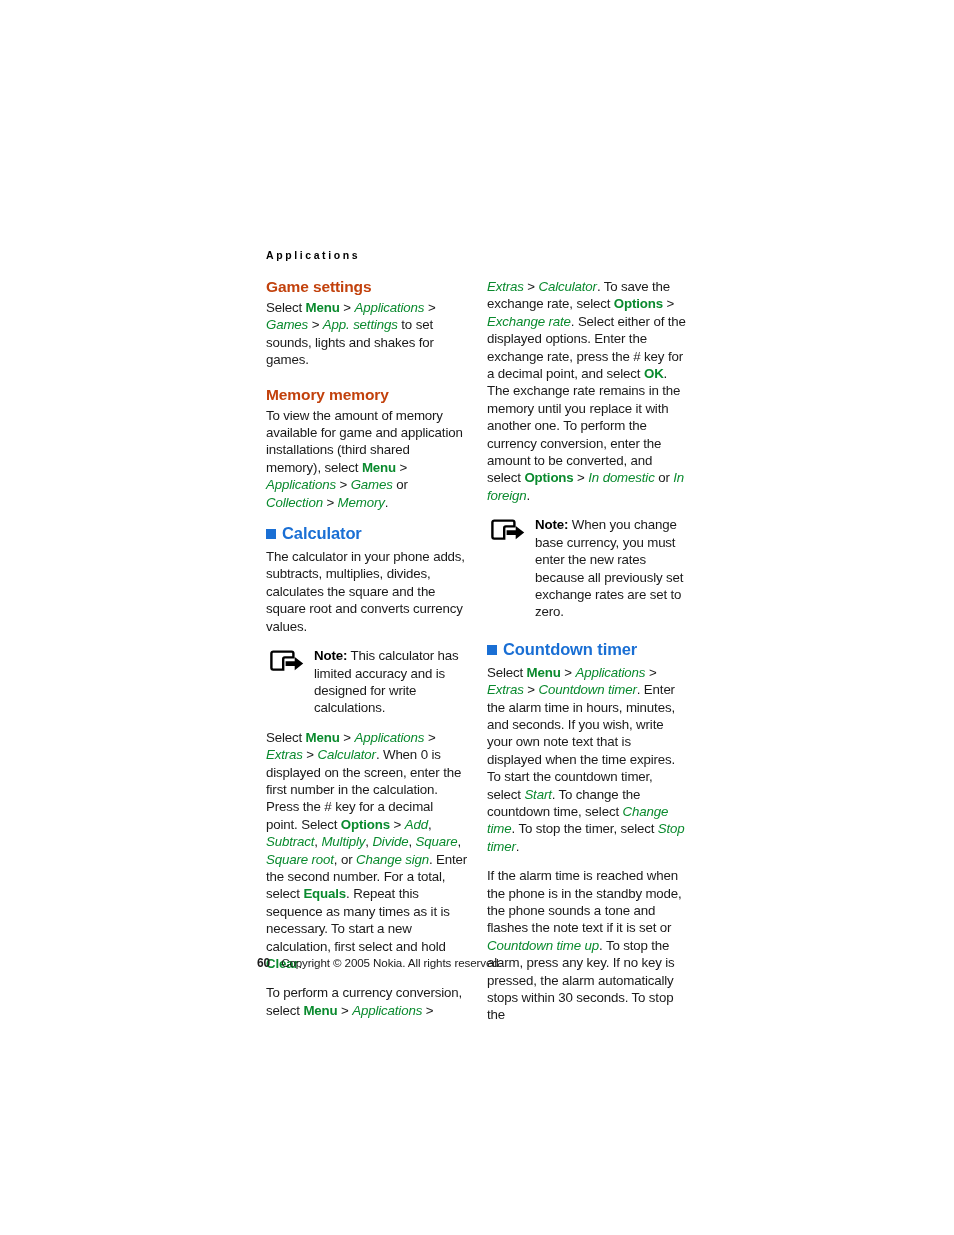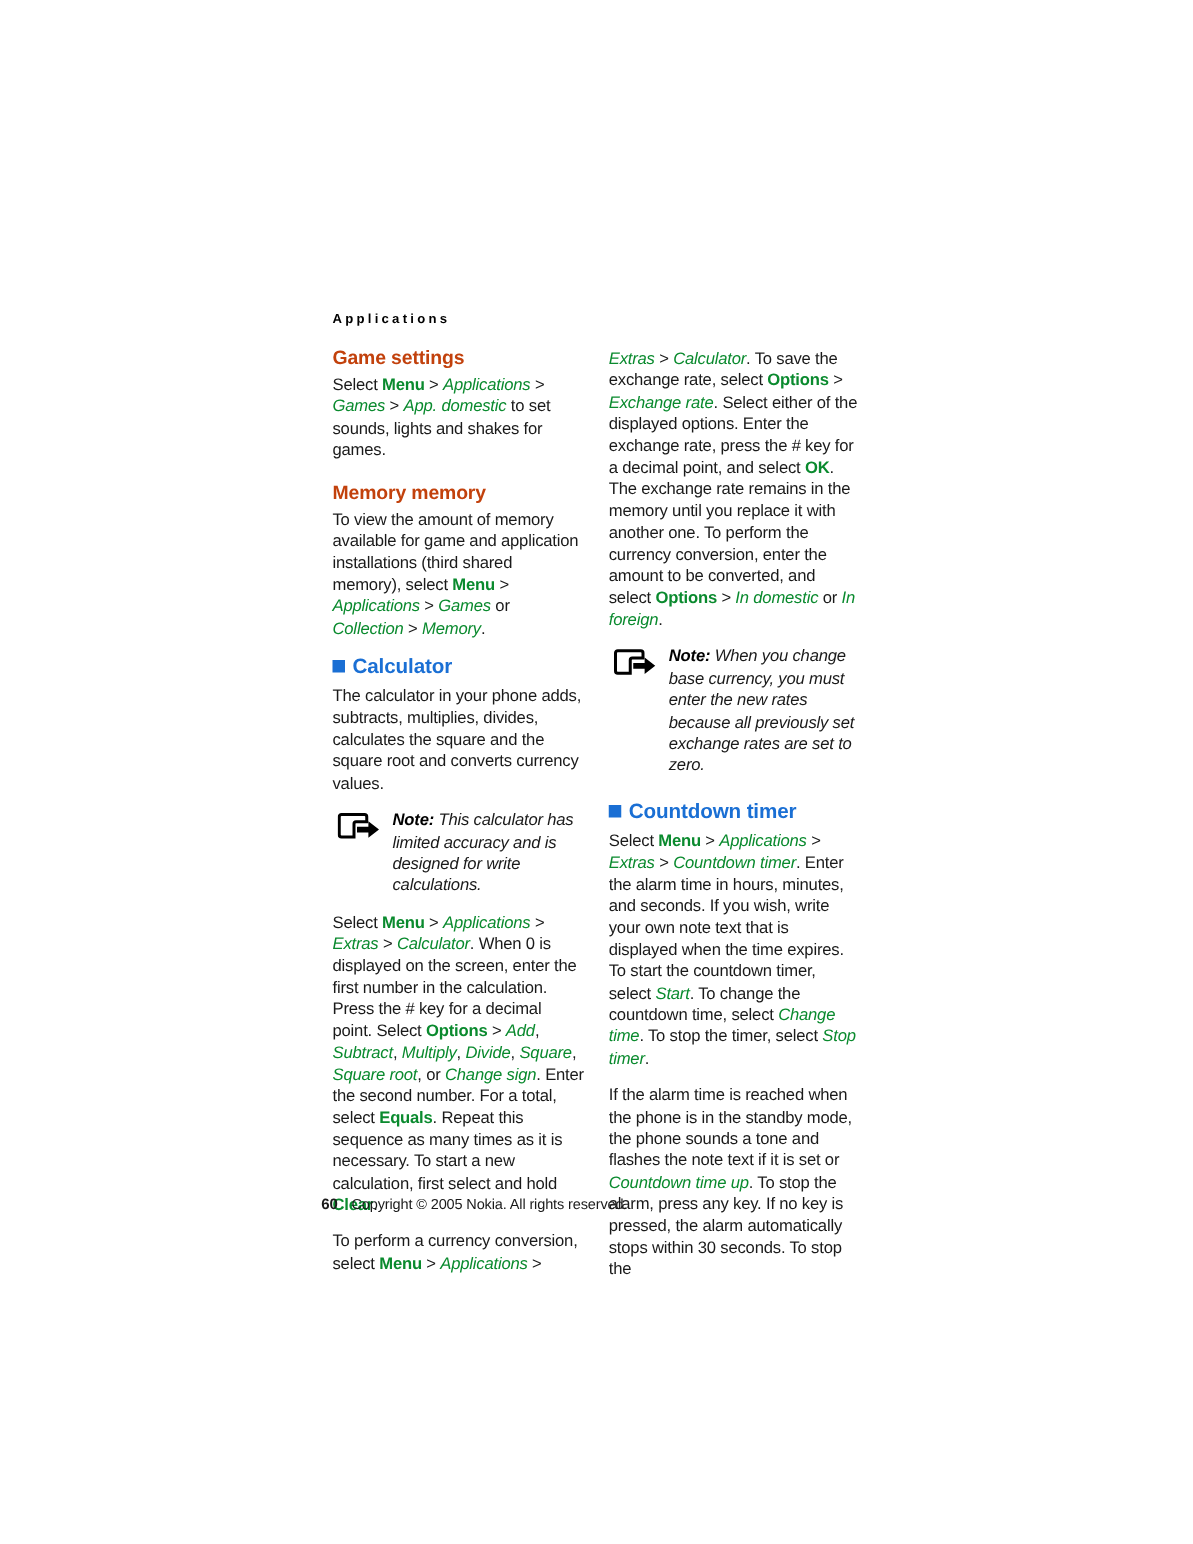--- a/index.html
+++ b/index.html
@@ -85,21 +85,20 @@
   p.tight { margin-bottom: 0; }
   .b  { font-weight: bold; color: #0a8a2e; }
   .i  { font-style: italic; color: #0a8a2e; }
   .gt { color: #1a1a1a; font-weight: normal; font-style: normal; }
 
   
   .note {
     display: flex;
     margin: 0 0 12px 0;
     padding-left: 4px;
-    font-style: italic;
   }
   .note-icon {
     flex: 0 0 auto;
     width: 34px;
     height: 26px;
     margin-right: 10px;
     margin-top: 3px;
   }
   .note-body {
     font-size: 13.3px;
@@ -128,21 +127,21 @@
 
 <div class="page">
 
   <div class="running-head">Applications</div>
 
   <div class="cols">
 
     <div class="col col-left">
 
       <h2 class="sec-head">Game settings</h2>
-      <p><span>Select </span><span class="b">Menu</span><span class="gt"> &gt; </span><span class="i">Applications</span><span class="gt"> &gt; </span><span class="i">Games</span><span class="gt"> &gt; </span><span class="i">App. domestic</span><span> to set sounds, lights and shakes for games.</span></p>
+      <p><span>Select </span><span class="b">Menu</span><span class="gt"> &gt; </span><span class="i">Applications</span><span class="gt"> &gt; </span><span class="i">Games</span><span class="gt"> &gt; </span><span class="i">App. settings</span><span> to set sounds, lights and shakes for games.</span></p>
 
       <h2 class="sec-head spaced">Memory memory</h2>
       <p><span>To view the amount of memory available for game and application installations (third shared memory), select </span><span class="b">Menu</span><span class="gt"> &gt; </span><span class="i">Applications</span><span class="gt"> &gt; </span><span class="i">Games</span><span> or </span><span class="i">Collection </span><span class="gt"> &gt; </span><span class="i">Memory</span><span>.</span></p>
 
       <h1 class="chap-head">
           <span class="sq-bullet"></span>
           <span>Calculator</span>
         </h1>
       <p>The calculator in your phone adds, subtracts, multiplies, divides, calculates the square and the square root and converts currency values.</p>
 

